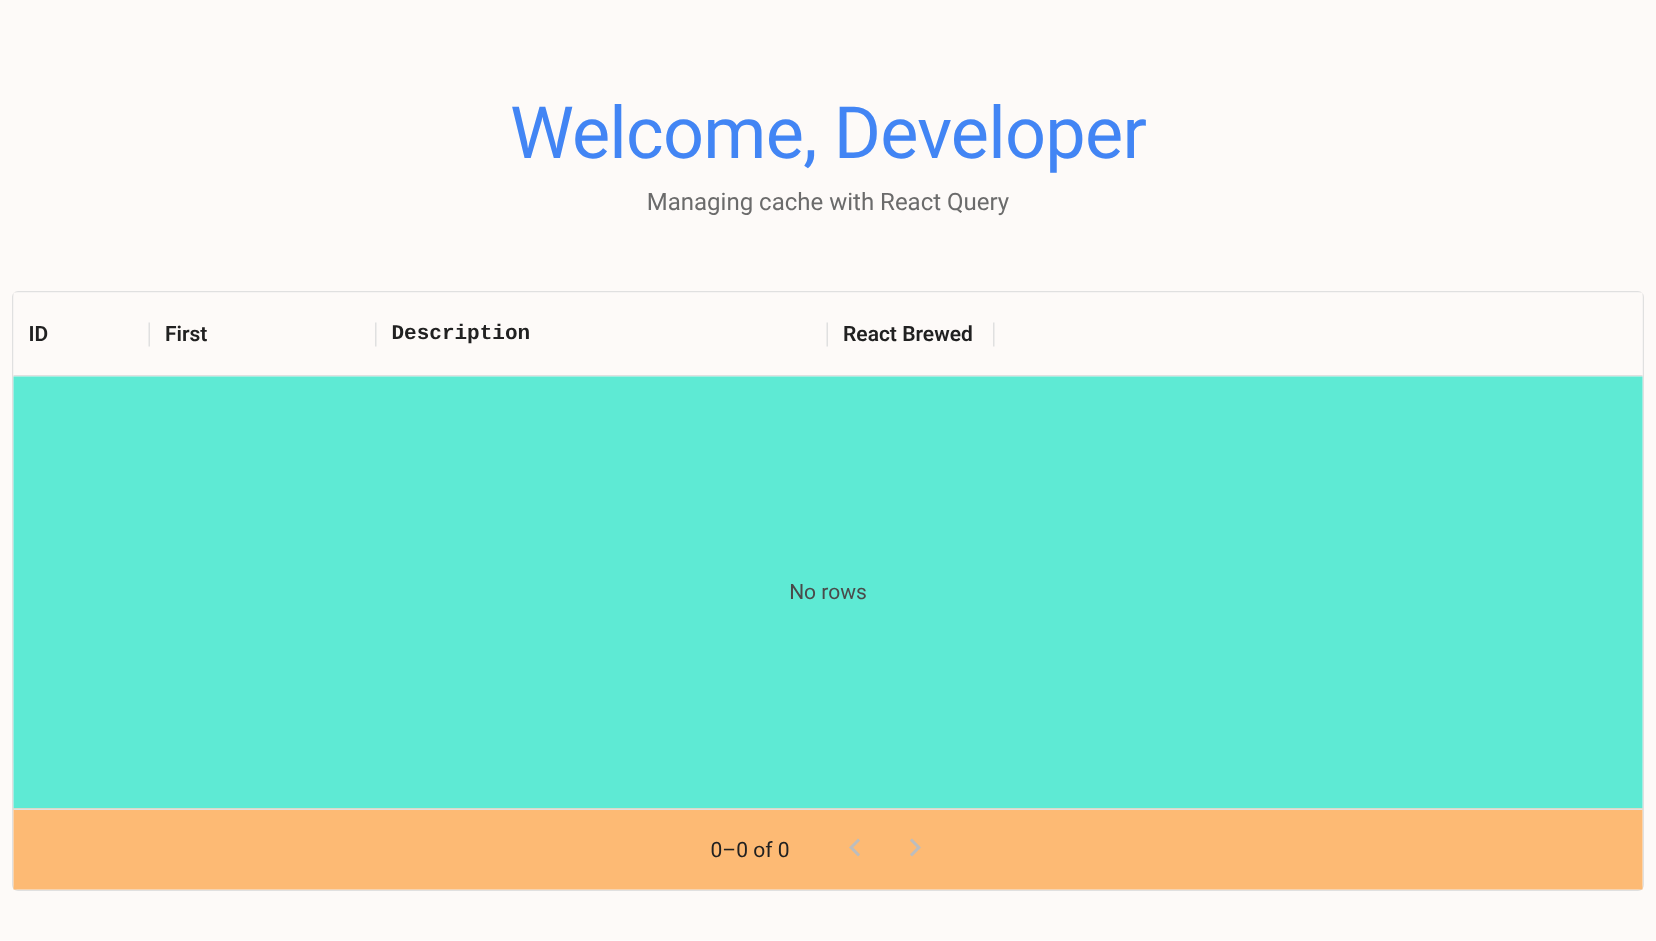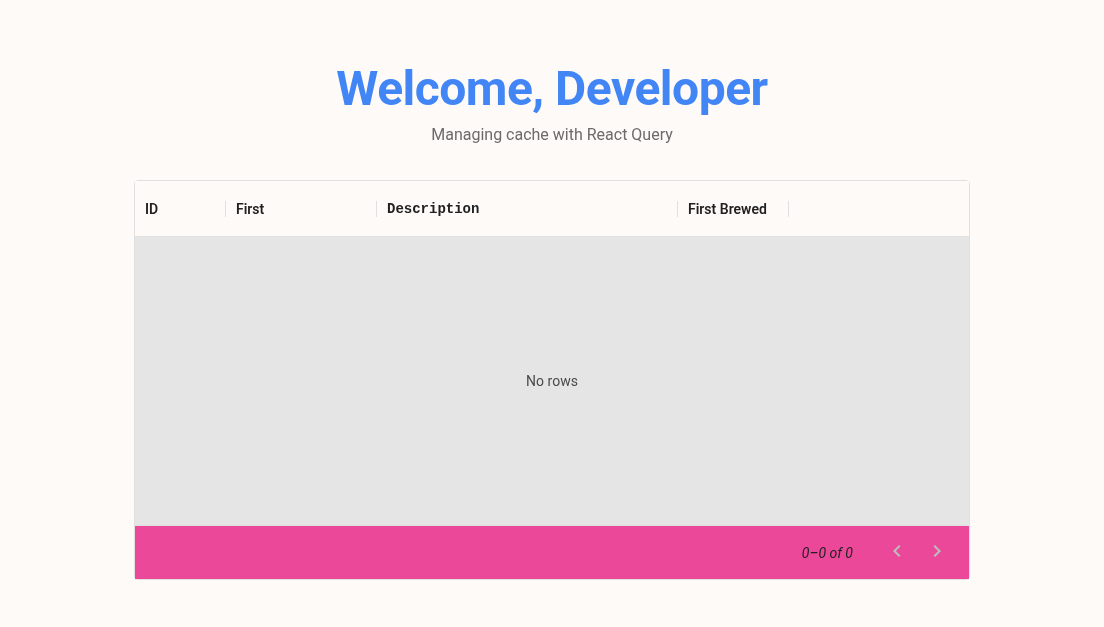--- a/index.html
+++ b/index.html
@@ -15,33 +15,33 @@
       overflow: hidden;
     }
     .container {
       display: flex;
       flex-direction: column;
       align-items: center;
       padding-top: 60px;
     }
     .title {
       font-size: 48px;
-      font-weight: 700;
+      font-weight: 400;
       color: #4285f4;
       margin-bottom: 8px;
       letter-spacing: -0.5px;
     }
     .subtitle {
       font-size: 16px;
       color: #6b6b6b;
       font-weight: 400;
-      margin-bottom: 36px;
+      margin-bottom: 50px;
     }
     .data-grid {
-      width: 836px;
+      width: 1088px;
       border: 1px solid #e0e0e0;
       border-radius: 4px;
       background: #fff;
       display: flex;
       flex-direction: column;
     }
     .grid-header {
       display: flex;
       height: 56px;
       align-items: center;
@@ -67,35 +67,34 @@
     }
     .col-id { width: 90px; }
     .col-name { width: 150px; }
     .col-desc { width: 300px; font-family: Liberation Mono, monospace; }
     .col-brewed { width: 110px; }
     .grid-body {
       height: 288px;
       display: flex;
       align-items: center;
       justify-content: center;
-      background: #e5e5e5;
+      background: #5eead4;
     }
     .no-rows {
       font-size: 14px;
       color: #4a4a4a;
     }
     .grid-footer {
       height: 54px;
       border-top: 1px solid #e0e0e0;
       display: flex;
       align-items: center;
-      justify-content: flex-end;
+      justify-content: center;
       padding: 0 12px;
-      background: #ec4899;
-      font-style: italic;
+      background: #fdba74;
     }
     .pagination-info {
       font-size: 14px;
       color: #212121;
       margin-right: 24px;
     }
     .page-btn {
       width: 40px;
       height: 40px;
       border: none;
@@ -128,21 +127,21 @@
       <div class="col-separator"></div>
       <div class="col-header col-name">
         <span class="label">First</span>
       </div>
       <div class="col-separator"></div>
       <div class="col-header col-desc">
         <span class="label">Description</span>
       </div>
       <div class="col-separator"></div>
       <div class="col-header col-brewed">
-        <span class="label">First Brewed</span>
+        <span class="label">React Brewed</span>
       </div>
       <div class="col-separator"></div>
     </div>
 
     <div class="grid-body">
       <span class="no-rows">No rows</span>
     </div>
 
     <div class="grid-footer">
       <span class="pagination-info">0–0 of 0</span>

